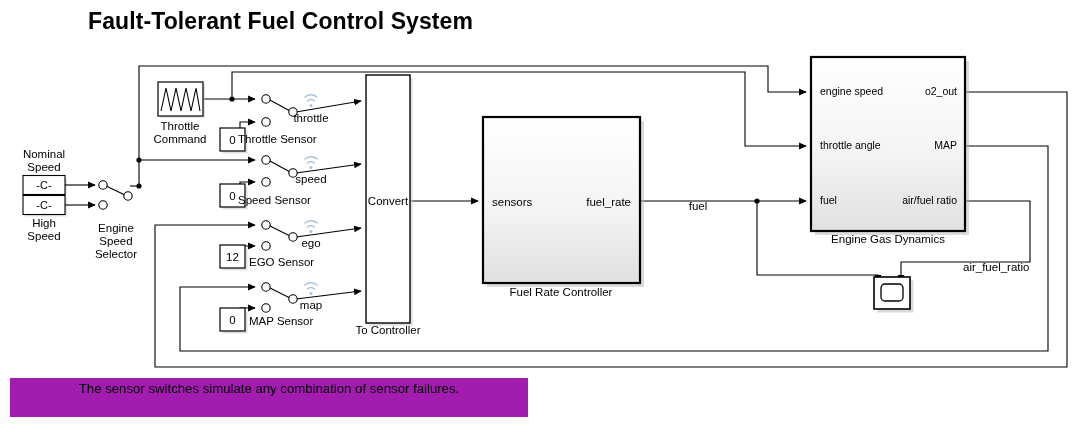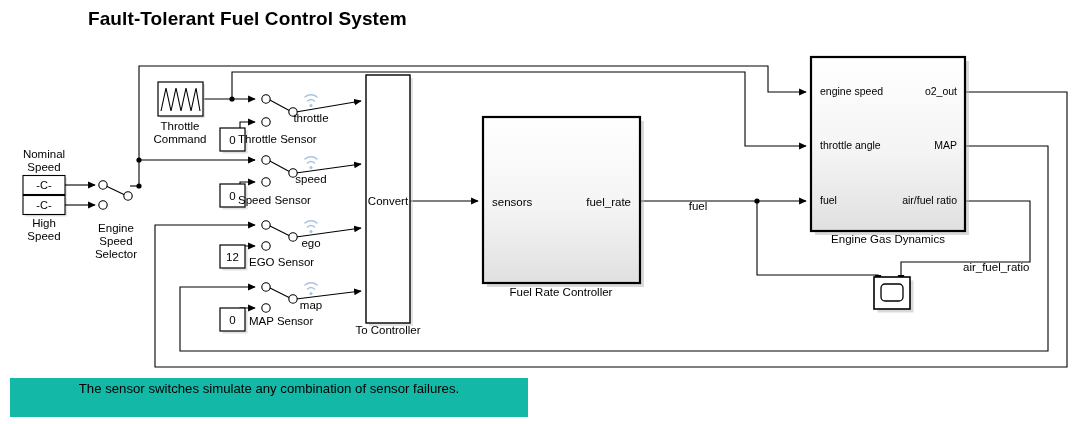--- a/index.html
+++ b/index.html
@@ -1,23 +1,23 @@
 <!DOCTYPE html>
 <html><head>
 <meta charset="utf-8">
 <style>
   html,body{margin:0;padding:0;background:#ffffff;}
   body{width:1077px;height:424px;overflow:hidden;
        font-family:"Liberation Sans","DejaVu Sans",sans-serif;color:#000;}
   #root{position:relative;width:1077px;height:424px;}
-  #title{position:absolute;left:88px;top:8px;font-size:19px;font-weight:bold;
+  #title{position:absolute;left:88px;top:8px;font-size:23px;font-weight:bold;
          letter-spacing:.1px;white-space:nowrap;text-align:center;}
   #canvas{position:absolute;left:0;top:0;width:1077px;height:424px;}
   #note{position:absolute;left:10px;top:378px;width:518px;height:39px;
-        background:#14b8a6;}
+        background:#a21caf;}
   #note .ln{position:absolute;left:0;width:518px;text-align:center;
             font-size:13.2px;line-height:15px;color:#000;}
   #note .ln1{top:3px;}
   #note .ln2{top:19px;}
   svg text{font-family:"Liberation Sans","DejaVu Sans",sans-serif;}
 </style>
 </head>
 <body>
 
 <div id="root">

